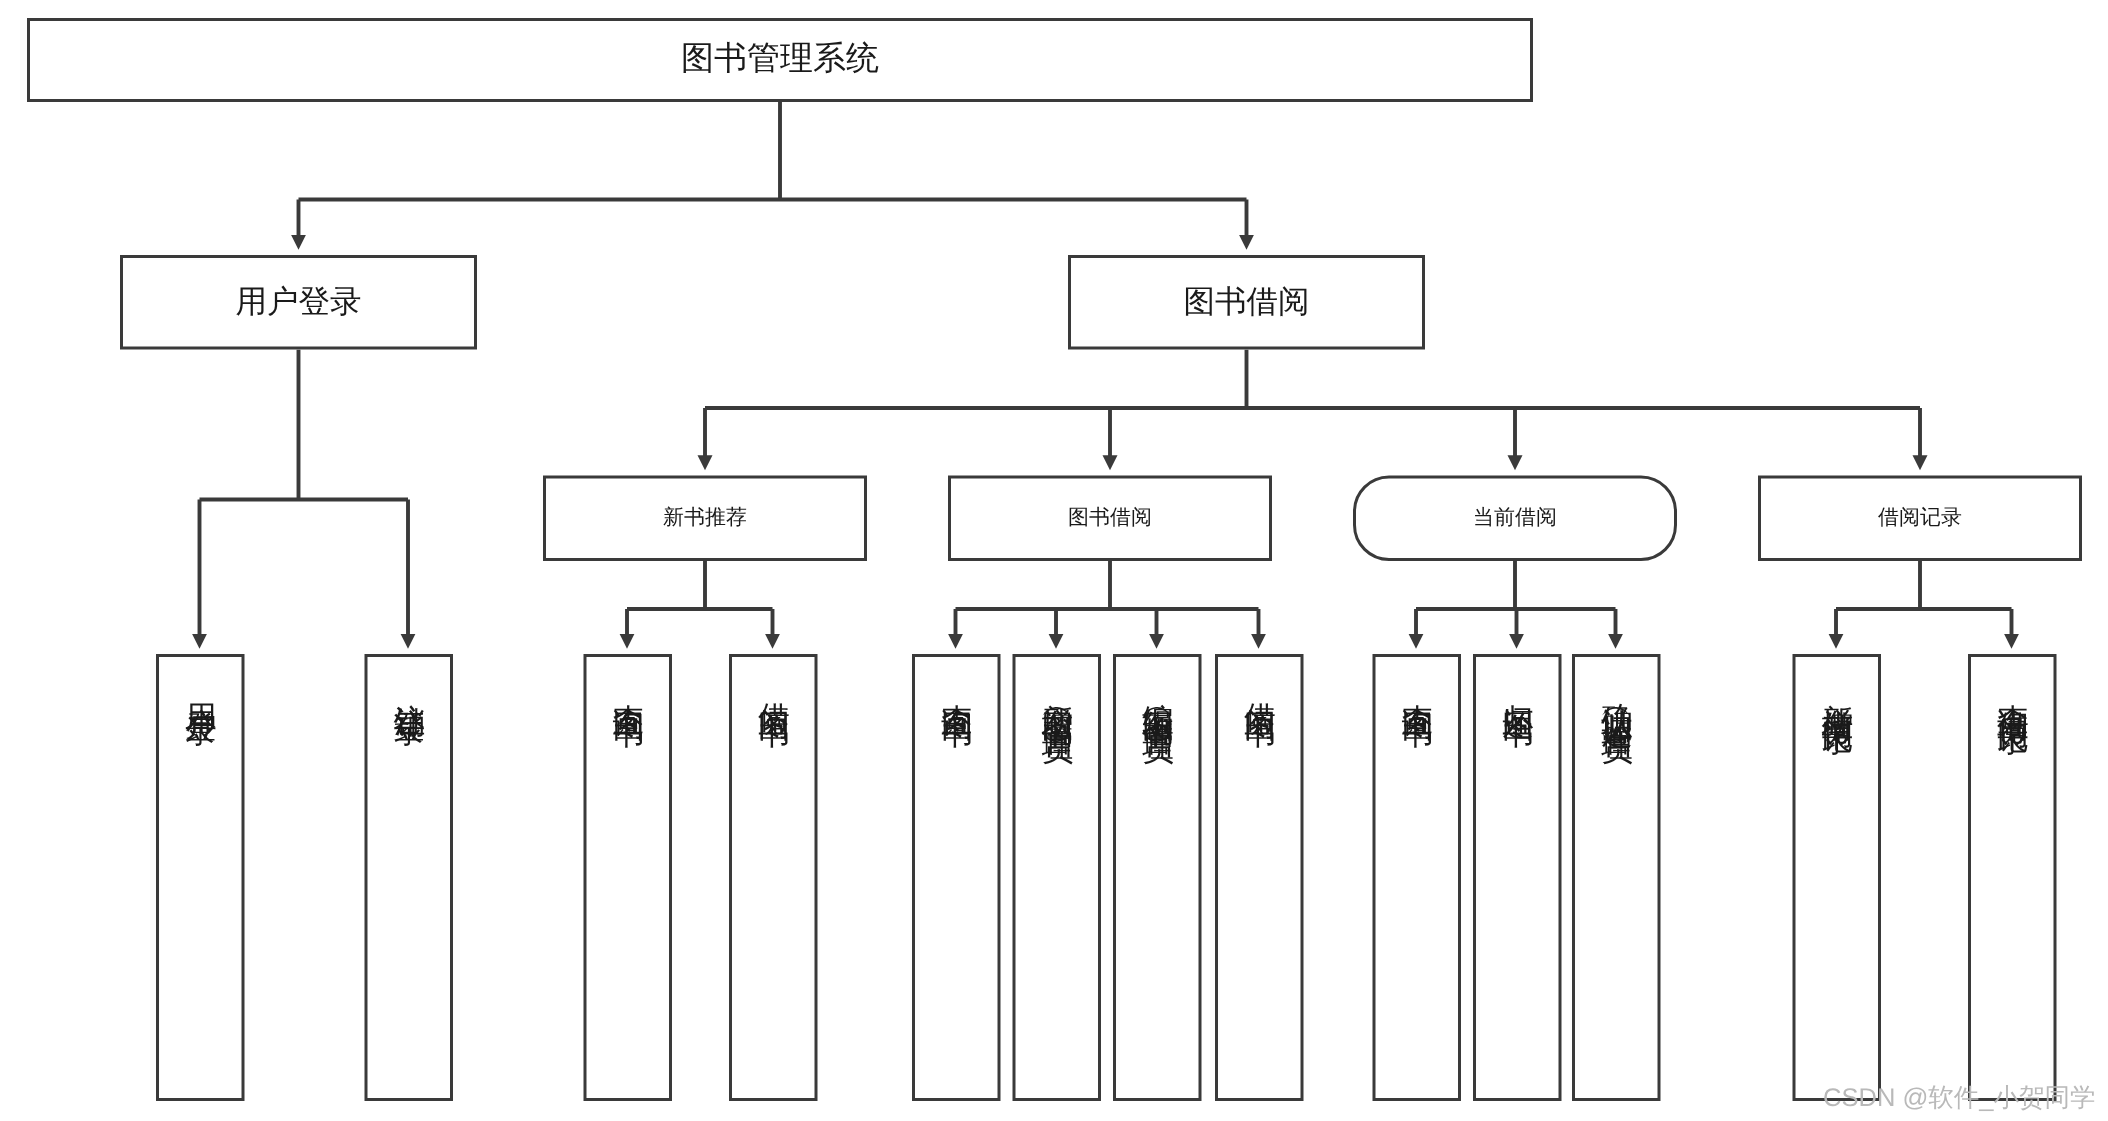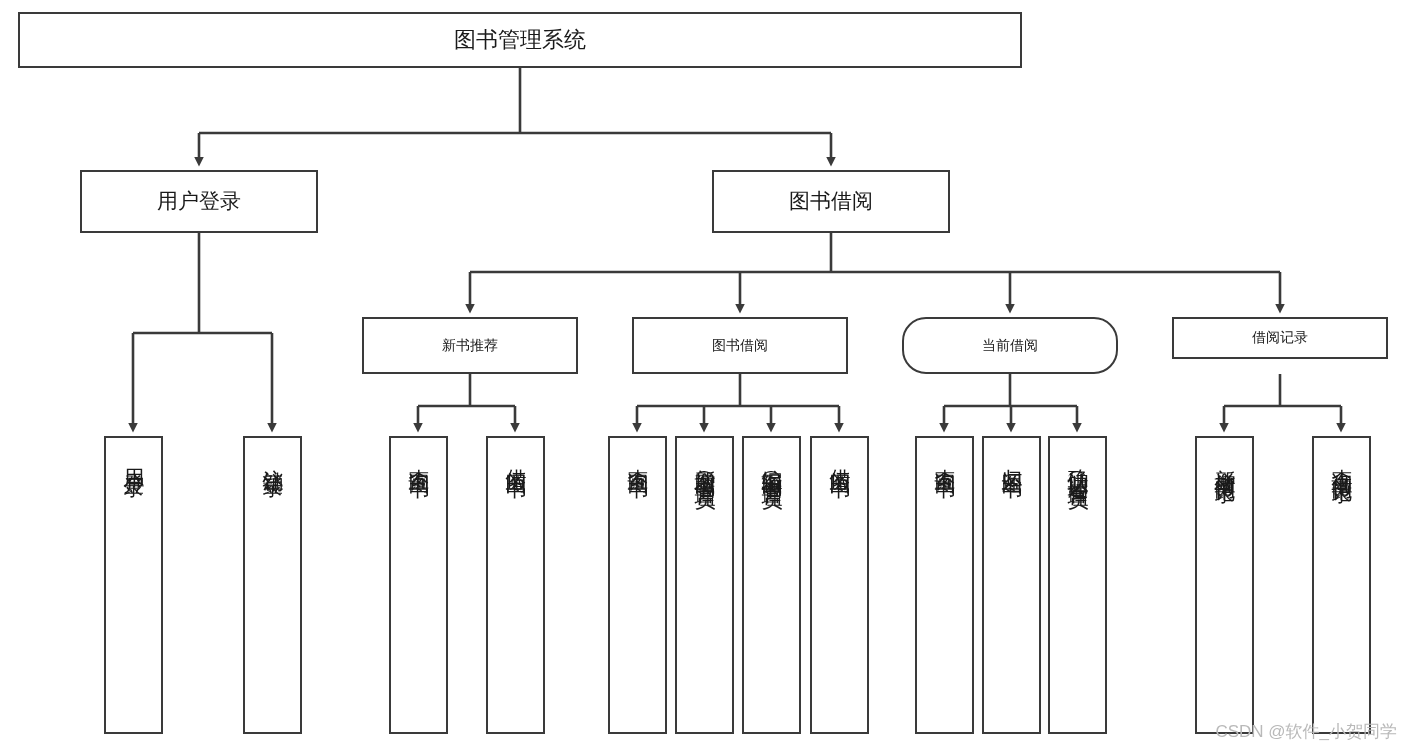--- a/index.html
+++ b/index.html
@@ -142,21 +142,21 @@
 
   <div class="node level-3" style="left:362px; top:317px; width:216px; height:57px;">
     <span class="node-label">新书推荐</span>
   </div>
   <div class="node level-3" style="left:632px; top:317px; width:216px; height:57px;">
     <span class="node-label">图书借阅</span>
   </div>
   <div class="node level-3" style="left:902px; top:317px; width:216px; height:57px;border-radius:24px;">
     <span class="node-label">当前借阅</span>
   </div>
-  <div class="node level-3" style="left:1172px; top:317px; width:216px; height:42px;">
+  <div class="node level-3" style="left:1172px; top:317px; width:216px; height:57px;">
     <span class="node-label">借阅记录</span>
   </div>
 
   <div class="node leaf" style="left:104px; top:436px; width:59px; height:298px;">
     <span class="node-label">用户登录</span>
   </div>
   <div class="node leaf" style="left:243px; top:436px; width:59px; height:298px;">
     <span class="node-label">注销登录</span>
   </div>
 

